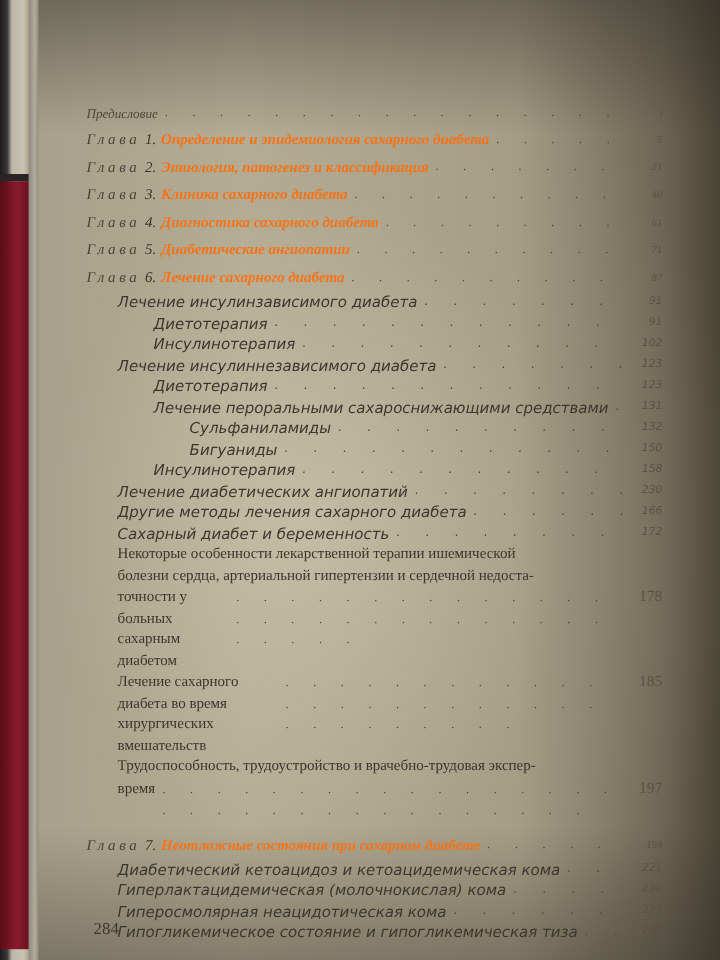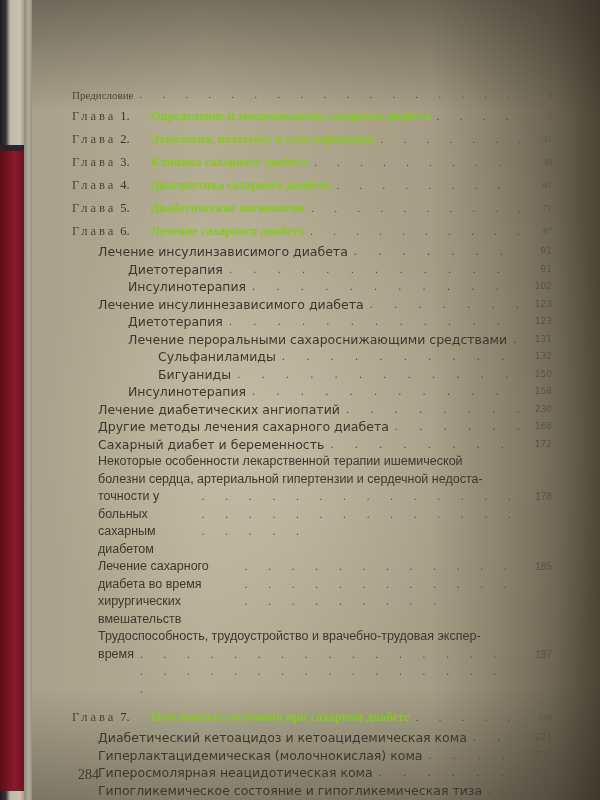--- a/index.html
+++ b/index.html
@@ -31,51 +31,51 @@
     content: ""; position: absolute; inset: 0;
     background: linear-gradient(to bottom, rgba(40,36,30,0.45) 0%, rgba(0,0,0,0) 14%, rgba(0,0,0,0) 86%, rgba(40,36,30,0.35) 100%);
     pointer-events: none;
   }
   .toc {
     position: absolute; left: 72px; top: 85px; width: 480px;
     color: #3a352e; z-index: 2;
   }
   .row {
     position: relative; display: flex; align-items: flex-start;
-    white-space: nowrap; overflow: hidden;
+    white-space: nowrap; overflow: hidden; font-style: italic;
   }
   .row .label { flex: 0 0 auto; }
   .row .dots {
     flex: 1 1 auto; overflow: hidden; margin: 0 6px;
     letter-spacing: 9px; color: #4a4438; font-size: 10px;
   }
   .row .dots::before { content: ". . . . . . . . . . . . . . . . . . . . . . . . . . . . . . . . . . . . . . . . . . . . . . . . . . . . . . . . . . . . ."; }
   .row .pg { flex: 0 0 26px; text-align: right; font-size: 9px; color: #5a5344; }
   .chapter { font-size: 12.5px; height: 23px; line-height: 23px; }
   .chapter .prefix { letter-spacing: 3px; font-weight: normal; color: #4a443a; margin-right: 4px; }
   .chapter .num { margin-right: 4px; }
-  .chapter .title { font-weight: bold; color: #84cc16; margin-left: 17px; }
+  .chapter .title { font-weight: bold; color: #f97316; }
   .preface { font-size: 11px; height: 20px; line-height: 20px; color: #4d473c; }
   .sub {
     font-family: "DejaVu Sans", sans-serif; font-size: 12.5px;
     height: 17.5px; line-height: 17.5px; color: #3c372f;
   }
   .l1 { padding-left: 26px; }
   .l2 { padding-left: 56px; }
   .l3 { padding-left: 86px; }
   .multi {
-    font-family: Liberation Sans, sans-serif; font-size: 12.5px;
+    font-family: Liberation Serif, serif; font-size: 12.5px;
     line-height: 17.5px; padding-left: 26px; color: #3c372f;
     position: relative;
   }
   .multi .line { display: block; white-space: nowrap; overflow: hidden; }
   .multi .last { display: flex; align-items: baseline; }
   .multi .last .dots { flex: 1 1 auto; overflow: hidden; margin: 0 6px; letter-spacing: 9px; font-size: 10px; color: #4a4438; }
   .multi .last .dots::before { content: ". . . . . . . . . . . . . . . . . . . . . . . . . . . . . . . . ."; }
-  .multi .last .pg { flex: 0 0 26px; text-align: right; font-size: 10px; color: #5a5344; }
+  .multi .last .pg { flex: 0 0 26px; text-align: right; font-size: 13px; color: #5a5344; }
   .gap-md { height: 8px; }
   .folio {
     position: absolute; left: 78px; top: 767px; font-size: 14px;
     color: #3e392f; z-index: 2;
   }
 </style>
 </head>
 <body>
 
 <div class="binding"></div>

